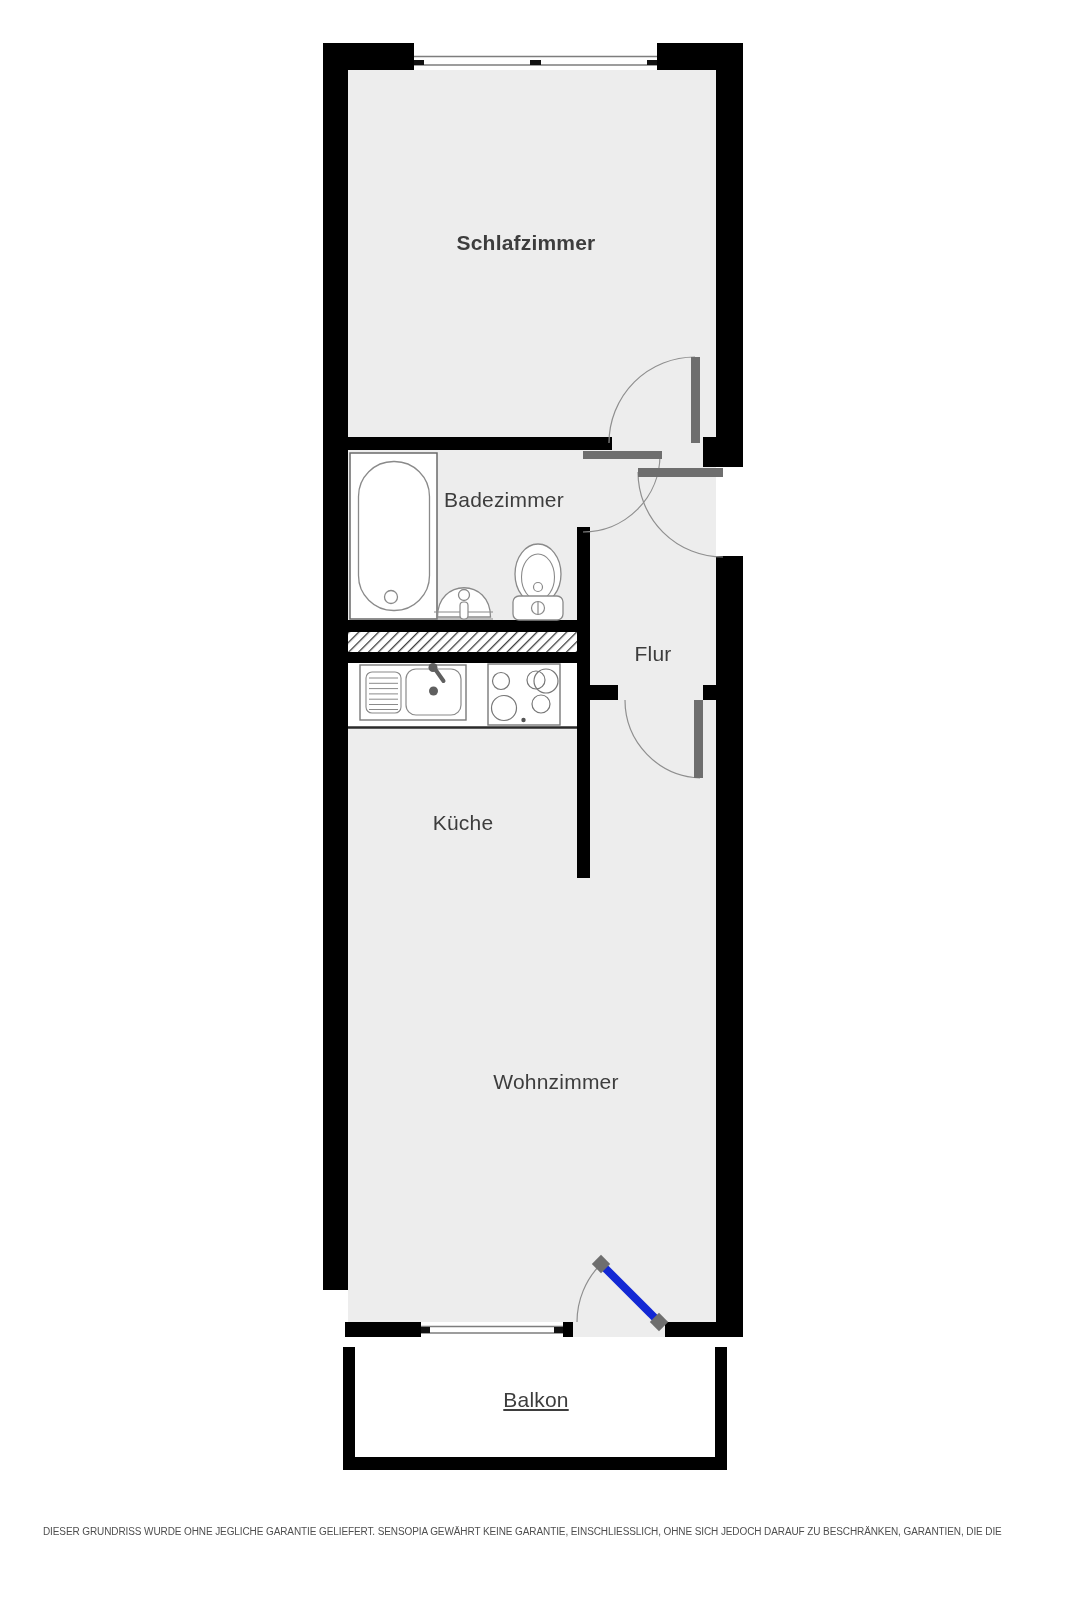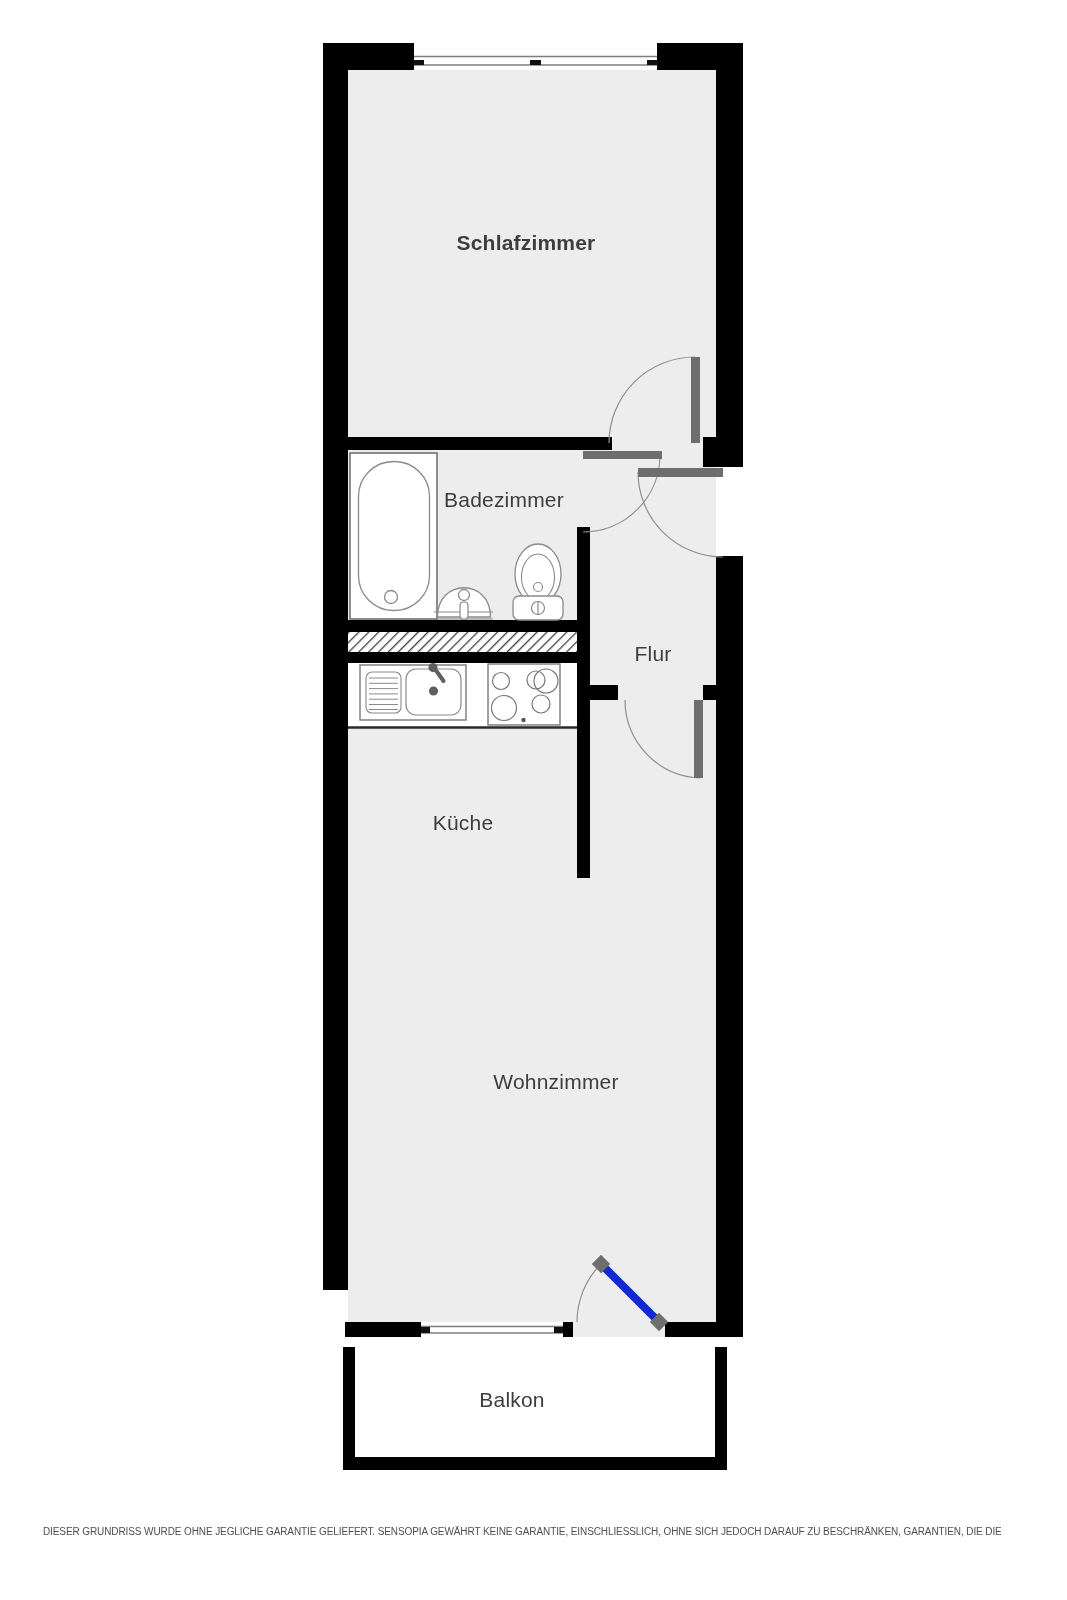--- a/index.html
+++ b/index.html
@@ -164,19 +164,19 @@
       <circle cx="541" cy="704" r="9"></circle>
       <circle cx="523.5" cy="720" r="2.2" fill="#555555" stroke="none"></circle>
     </g>
   </svg>
 
   <div class="room-label" style="left:526px;top:243px;font-weight:bold;">Schlafzimmer</div>
   <div class="room-label" style="left:504px;top:500px;">Badezimmer</div>
   <div class="room-label" style="left:653px;top:654px;">Flur</div>
   <div class="room-label" style="left:463px;top:782px;margin-top:41px;">Küche</div>
   <div class="room-label" style="left:528px;top:1082px;margin-left:28px;">Wohnzimmer</div>
-  <div class="room-label" style="left:512px;top:1400px;">Balkon</div>
+  <div class="room-label" style="left:536px;top:1400px;text-decoration:underline;">Balkon</div>
 
   <div class="disclaimer">
     <div>DIESER GRUNDRISS WURDE OHNE JEGLICHE GARANTIE GELIEFERT. SENSOPIA GEWÄHRT KEINE GARANTIE, EINSCHLIESSLICH, OHNE SICH JEDOCH DARAUF ZU BESCHRÄNKEN, GARANTIEN, DIE DIE</div>
   </div>
 
 </div>
 
 </body></html>

